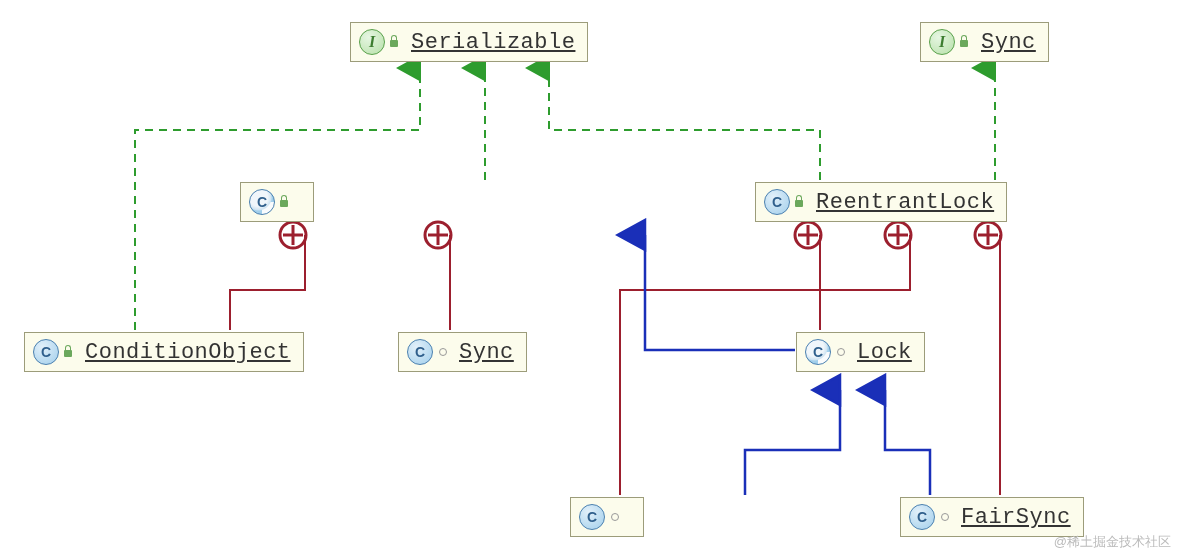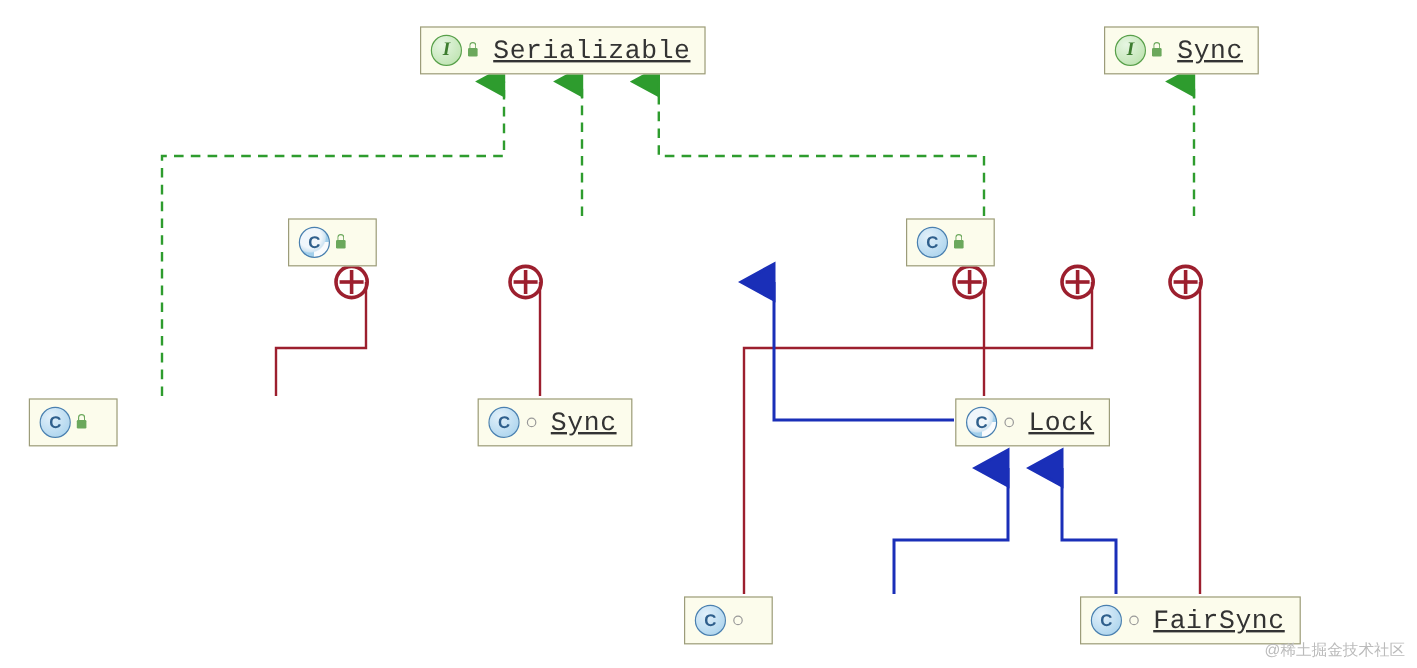--- a/index.html
+++ b/index.html
@@ -176,25 +176,27 @@
 </div>
 
 <div class="node" style="left:240px; top:182px;">
   <span class="icon icon-abstract-class">C</span>
   <span class="access-icon lock"></span>
 </div>
 
 <div class="node" style="left:755px; top:182px;">
   <span class="icon icon-class">C</span>
   <span class="access-icon lock"></span>
+  <span class="label">ReentrantLock</span>
 </div>
 
 <div class="node" style="left:24px; top:332px;">
   <span class="icon icon-class">C</span>
   <span class="access-icon lock"></span>
+  <span class="label">ConditionObject</span>
 </div>
 
 <div class="node" style="left:398px; top:332px;">
   <span class="icon icon-class">C</span>
   <span class="access-icon circle-access"></span>
   <span class="label">Sync</span>
 </div>
 
 <div class="node" style="left:796px; top:332px;">
   <span class="icon icon-abstract-class">C</span>

